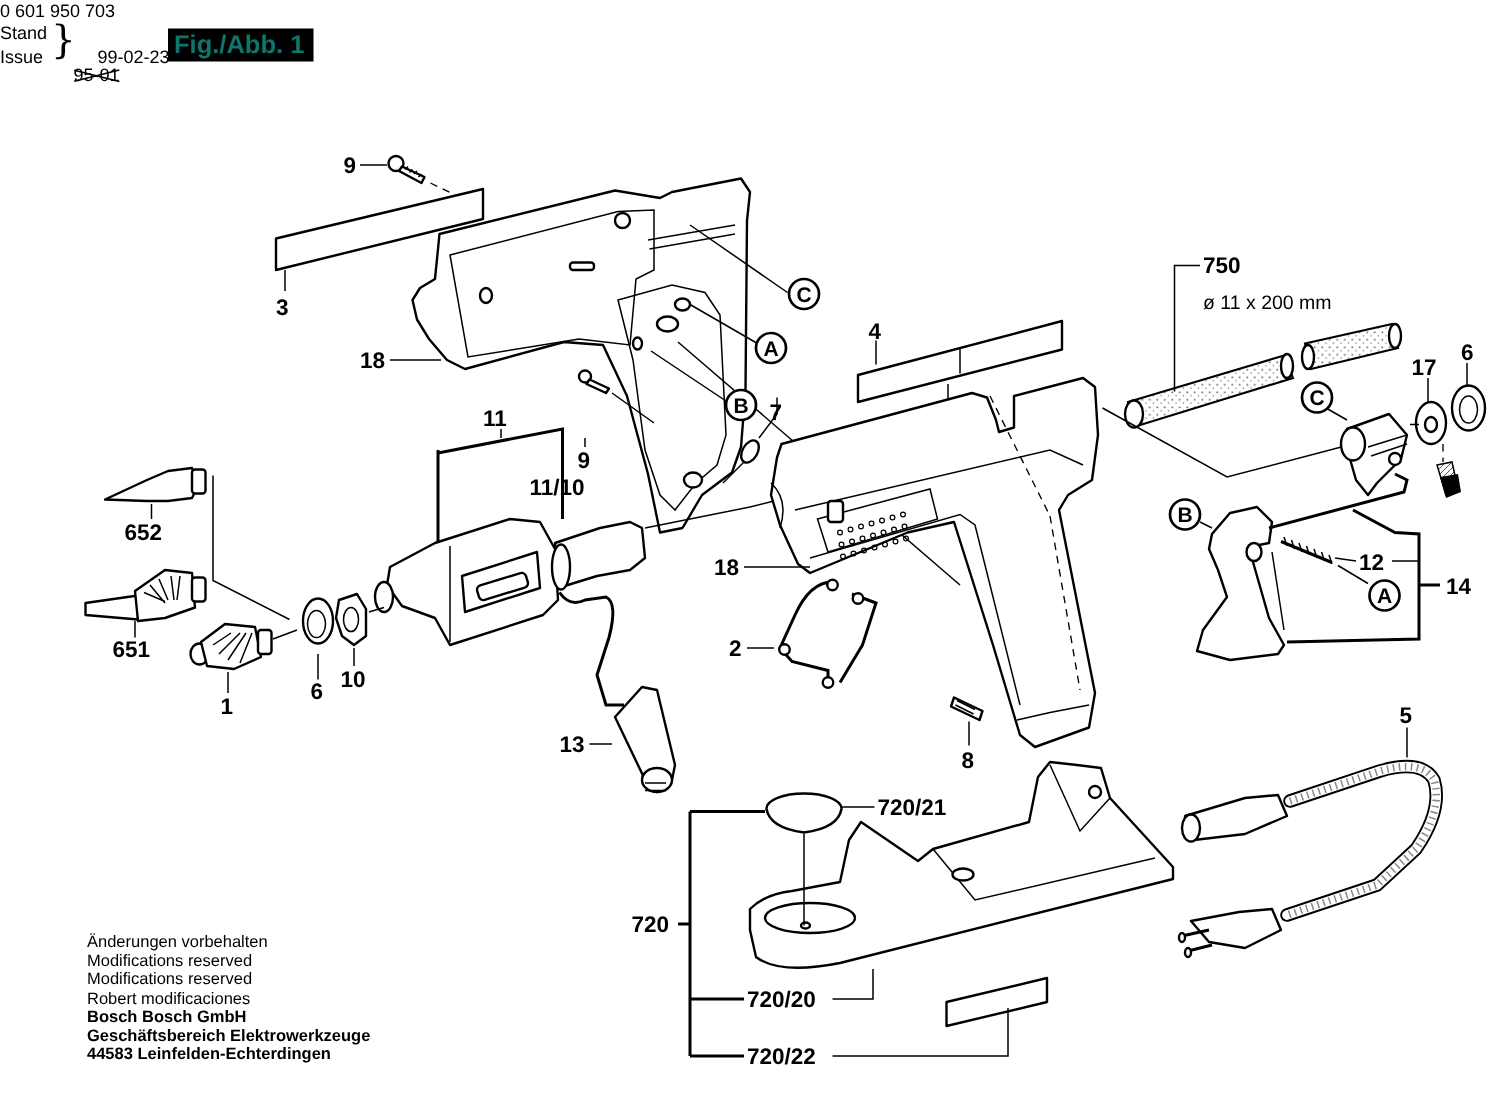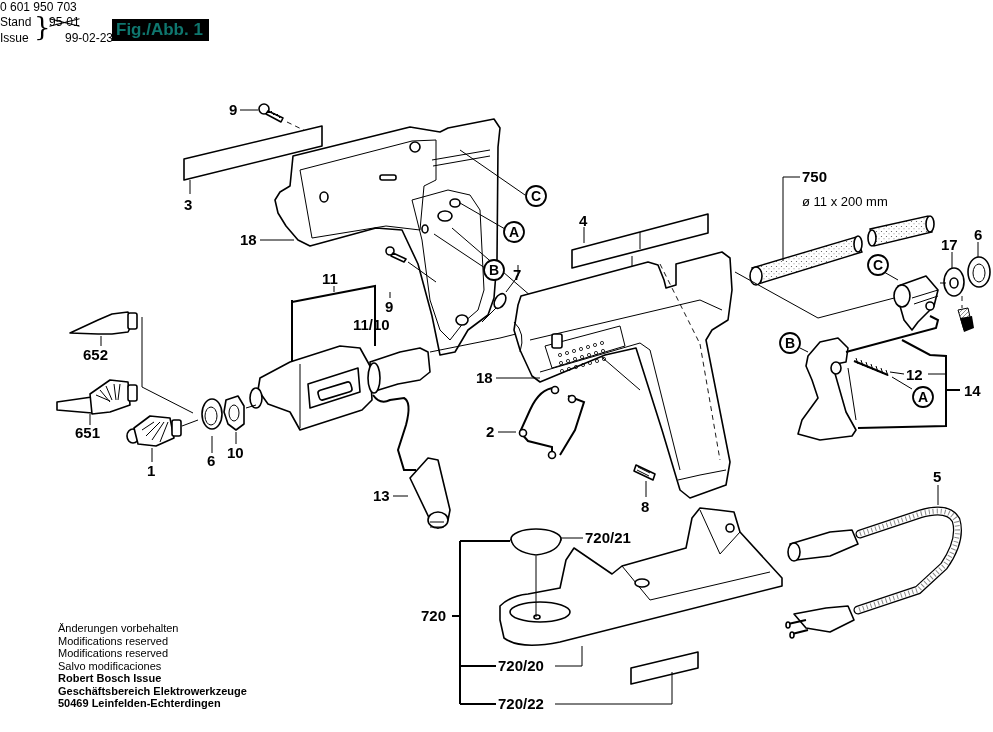--- a/index.html
+++ b/index.html
@@ -1,18 +1,18 @@
 <!DOCTYPE html>
 <html><head>
 <meta charset="utf-8">
 <style>
   html,body{margin:0;padding:0;background:#fff;}
   body{width:993px;height:732px;position:relative;overflow:hidden;font-family:"Liberation Sans",sans-serif;color:#000;}
   .hdr{position:absolute;font-size:12px;line-height:14px;}
-  .struck{position:relative;display:inline-block;}
+  .struck{position:relative;display:inline-block;margin-top:28px;}
   .struck::before,.struck::after{content:"";position:absolute;left:0;right:0;top:50%;border-top:1px solid #000;}
   .struck::before{transform:rotate(14deg);}
   .struck::after{transform:rotate(-14deg);}
   .brace{position:absolute;font-size:26px;line-height:26px;font-family:"DejaVu Serif",serif;}
   .figbox{position:absolute;left:112px;top:19px;background:#000;color:#0f766e;font-weight:bold;font-size:17px;line-height:20px;padding:1px 6px 1px 4px;}
   .footer{position:absolute;left:58px;top:622px;font-size:11px;line-height:12.5px;}
   .footer .b{font-weight:bold;}
   svg{position:absolute;left:0;top:0;}
   .lbl{font-family:"Liberation Sans",sans-serif;font-weight:bold;font-size:15px;fill:#000;}
   .lbln{font-family:"Liberation Sans",sans-serif;font-size:13px;fill:#000;}
@@ -361,17 +361,17 @@
   <text x="585" y="543" class="lbl">720/21</text>
   <text x="421" y="621" class="lbl">720</text>
   <text x="498" y="671" class="lbl">720/20</text>
   <text x="498" y="709" class="lbl">720/22</text>
 </svg>
 
 <div class="footer">
   <div>Änderungen vorbehalten</div>
   <div>Modifications reserved</div>
   <div>Modifications reserved</div>
-  <div>Salvo modificaciones</div>
-  <div class="b">Robert Bosch Issue</div>
+  <div>Robert modificaciones</div>
+  <div class="b">Bosch Bosch GmbH</div>
   <div class="b">Geschäftsbereich Elektrowerkzeuge</div>
-  <div class="b">50469 Leinfelden-Echterdingen</div>
+  <div class="b">44583 Leinfelden-Echterdingen</div>
 </div>
 
 </body></html>

